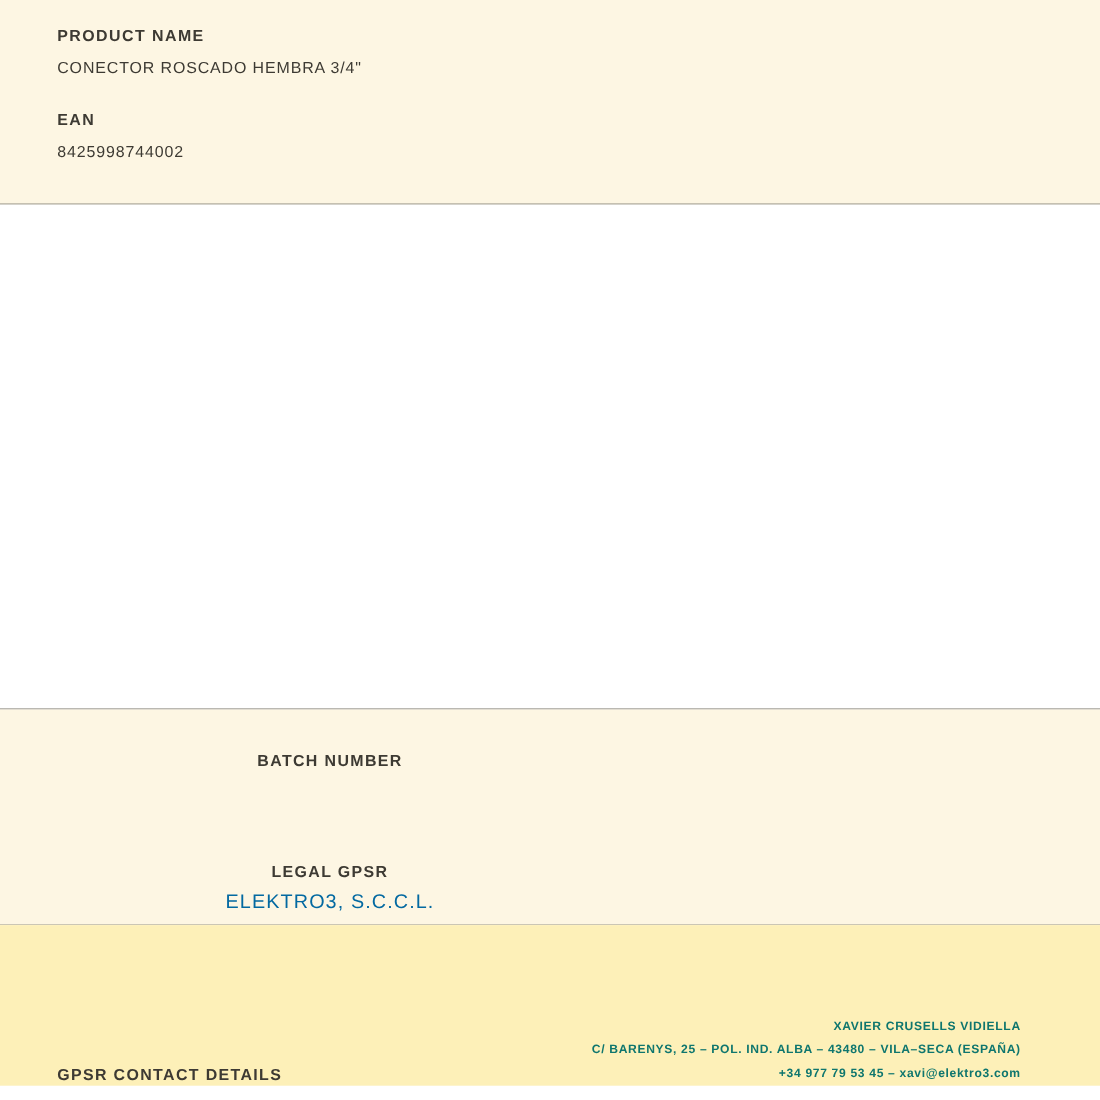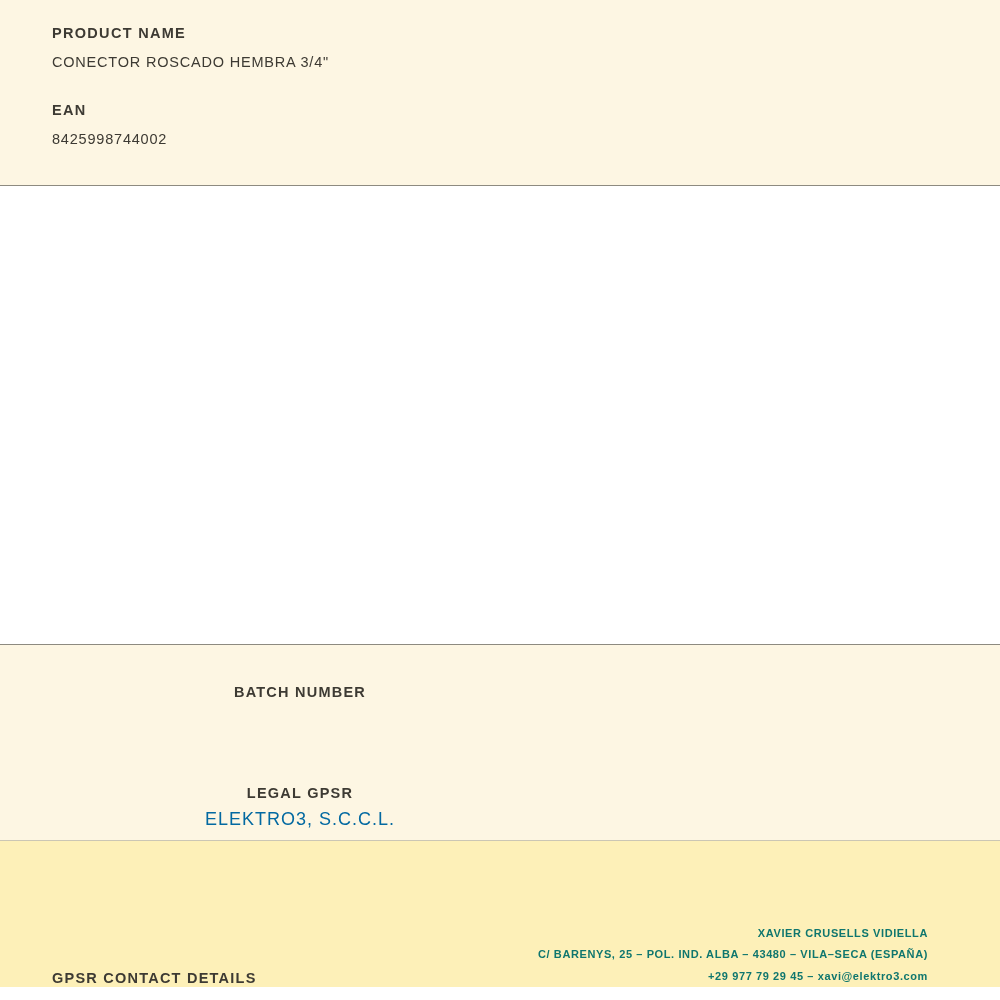--- a/index.html
+++ b/index.html
@@ -155,17 +155,17 @@
       <div class="col">
       </div>
     </div>
   </div>
 
   <div class="footer">
     <p class="footer-title">GPSR CONTACT DETAILS</p>
     <div class="footer-lines">
       <p class="footer-line">XAVIER CRUSELLS VIDIELLA</p>
       <p class="footer-line">C/ BARENYS, 25 – POL. IND. ALBA – 43480 – VILA–SECA (ESPAÑA)</p>
-      <p class="footer-line">+29 977 79 29 45 – xavi@elektro3.com</p>
+      <p class="footer-line">+34 977 79 53 45 – xavi@elektro3.com</p>
     </div>
   </div>
 
 </div>
 
 </body></html>

